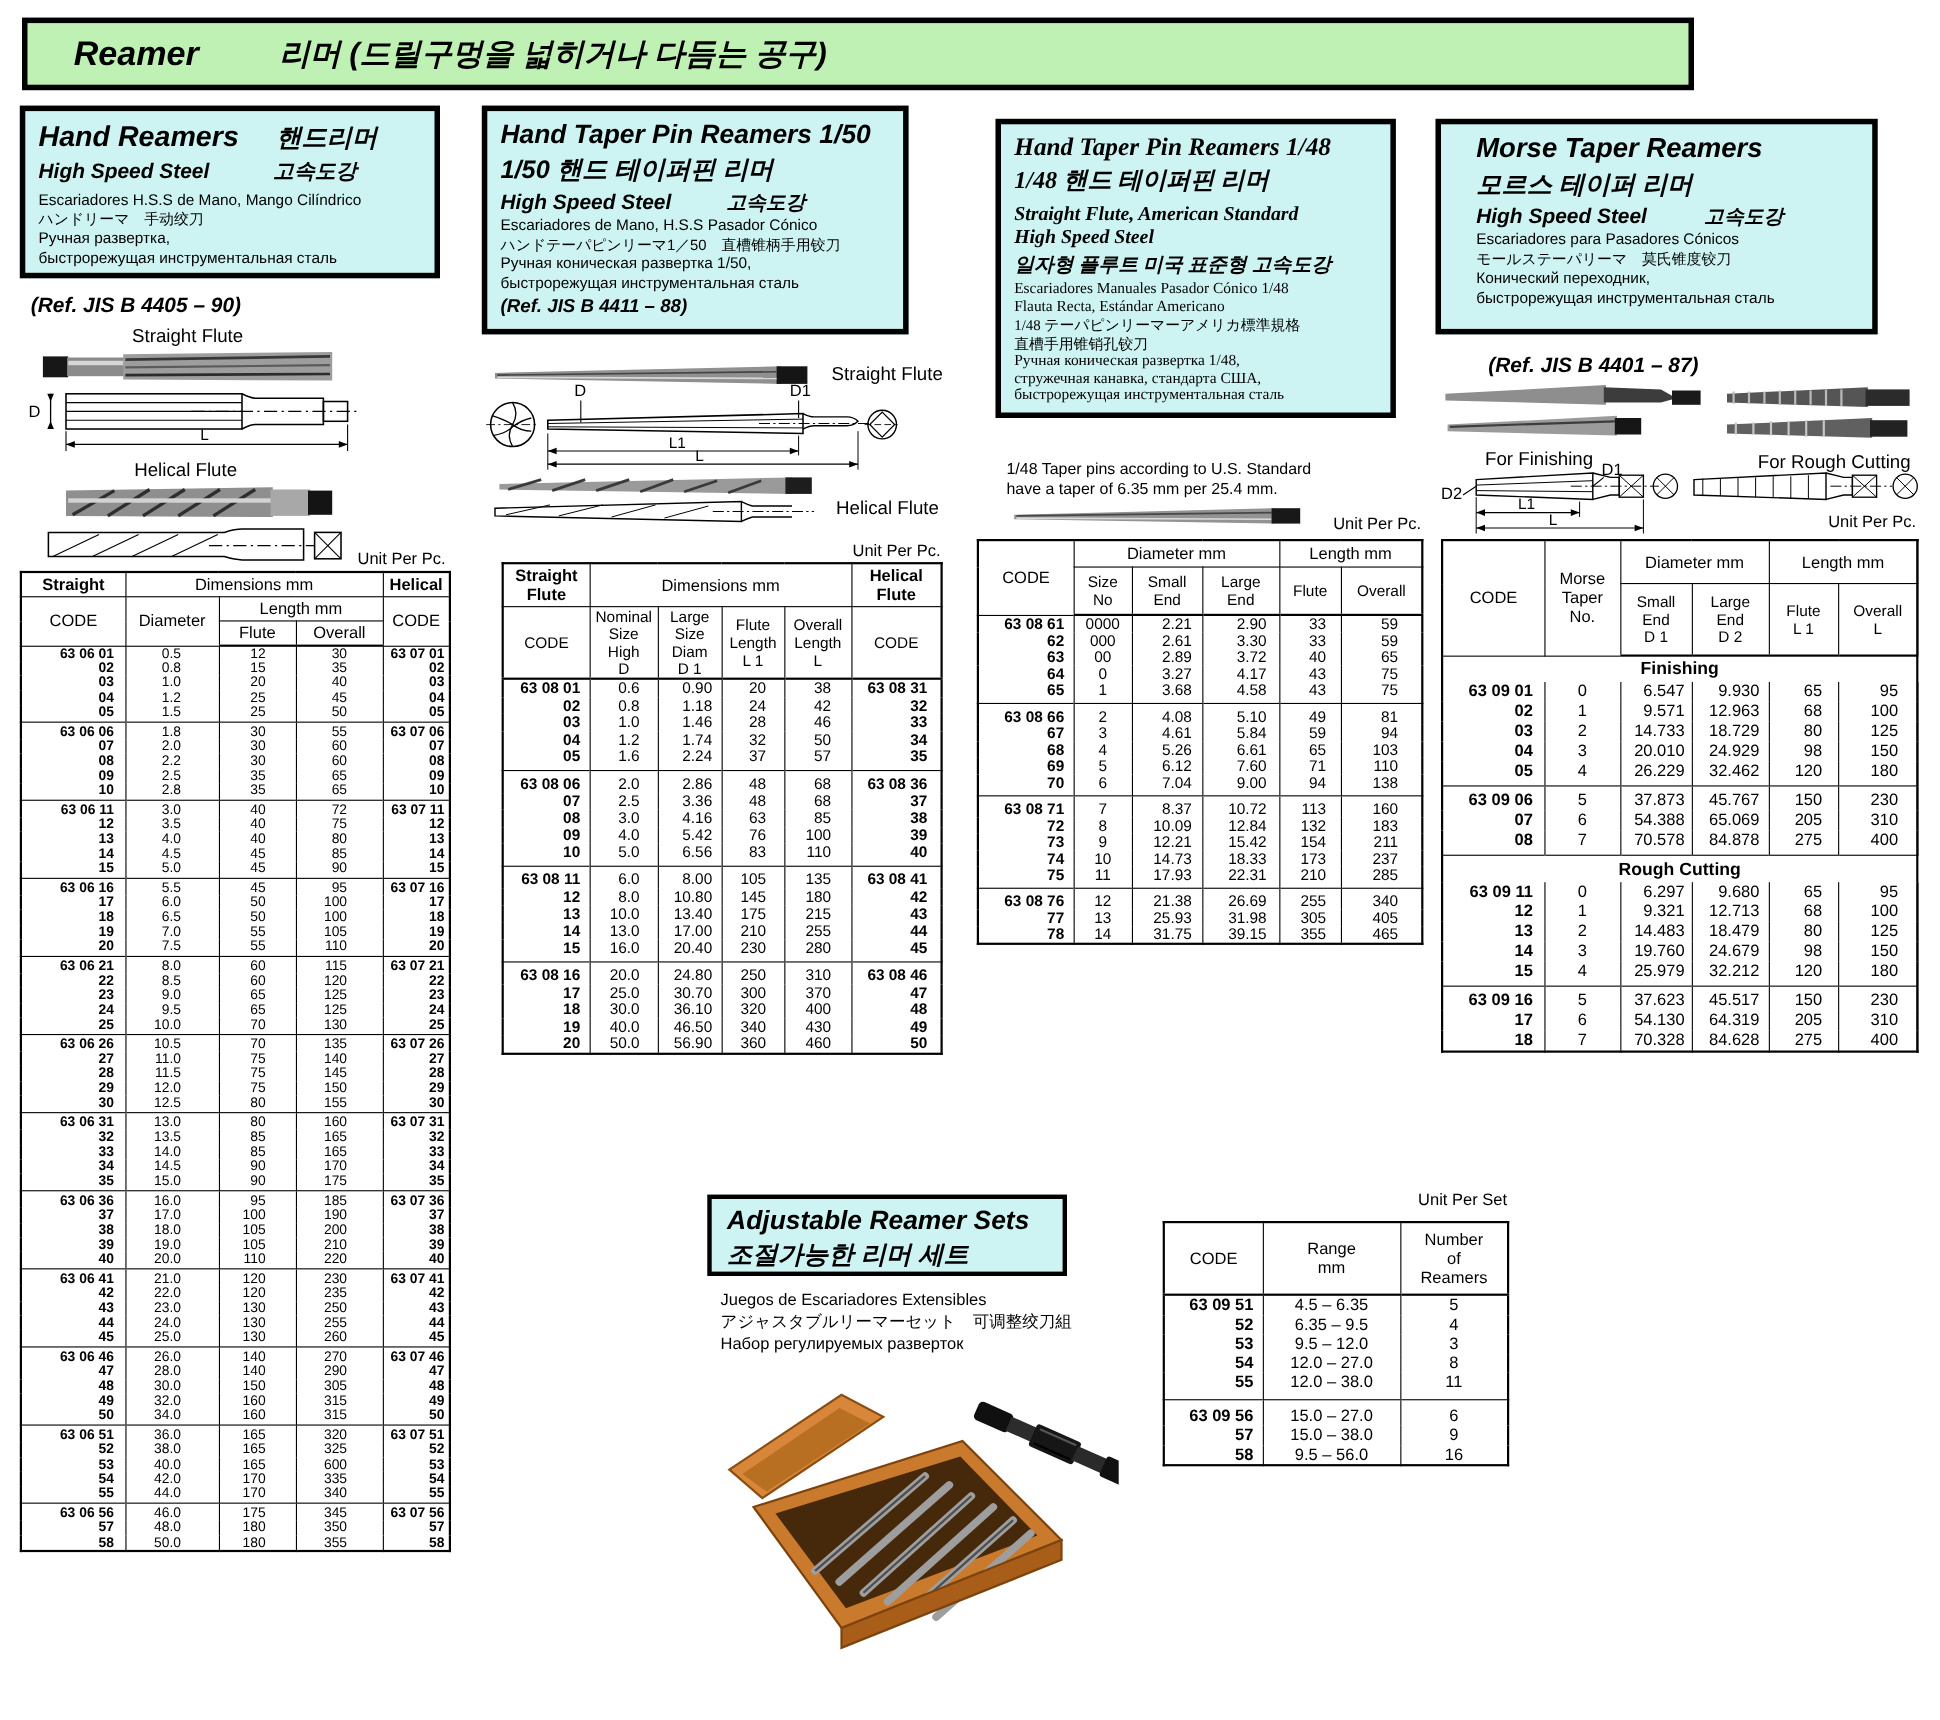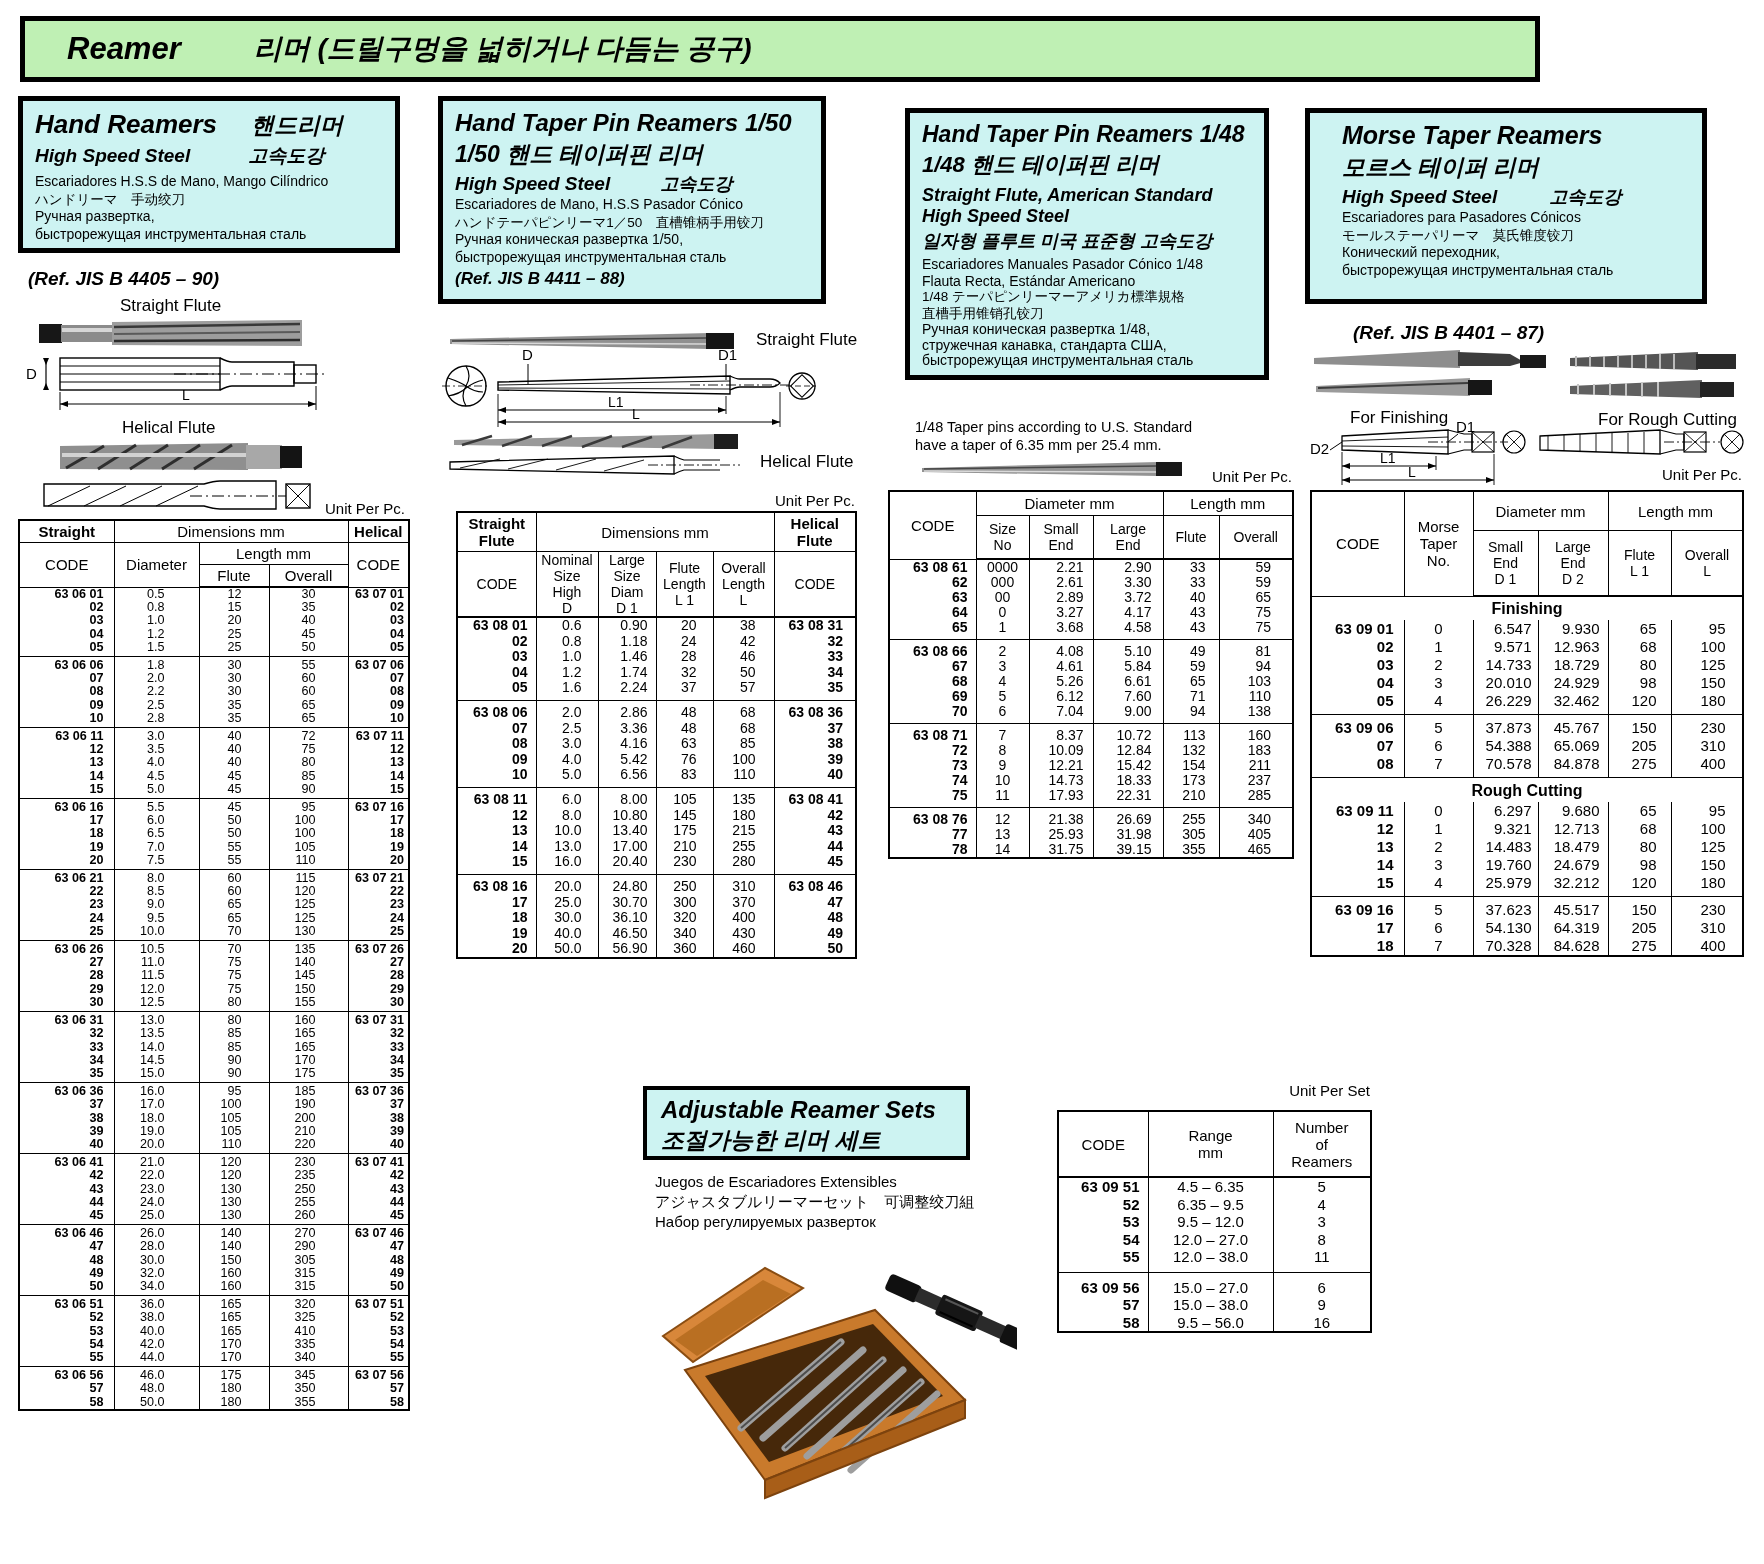--- a/index.html
+++ b/index.html
@@ -123,21 +123,21 @@
       <span class="t-en" style="font-size:19px;">High Speed Steel</span>
       <span class="t-ko" style="font-size:18px;margin-left:16px;">고속도강</span>
     </div>
   <div class="dline">Escariadores de Mano, H.S.S Pasador Cónico</div>
   <div class="dline jp">ハンドテーパピンリーマ1／50　直槽锥柄手用铰刀</div>
   <div class="dline">Ручная коническая развертка 1/50,</div>
   <div class="dline">быстрорежущая инструментальная сталь</div>
   <div class="refline" style="font-size:17px;margin-top:3px;">(Ref. JIS B 4411 – 88)</div>
 </div>
 
-<div class="abs hbox" style="left:905px;top:108px;width:364px;height:272px;">
+<div class="abs hbox" style="left:905px;top:108px;width:364px;height:272px;font-family:Liberation Serif, serif;">
   <div class="t-en" style="font-size:23px;">Hand Taper Pin Reamers 1/48</div>
   <div class="t-ko" style="font-size:22px;margin-top:2px;">1/48 핸드 테이퍼핀 리머</div>
   <div class="t-en" style="font-size:18px;margin-top:5px;">Straight Flute, American Standard</div>
   <div class="t-en" style="font-size:18px;">High Speed Steel</div>
   <div class="t-ko" style="font-size:18px;margin-top:2px;">일자형 플루트 미국 표준형 고속도강</div>
   <div class="dline" style="margin-top:3px;line-height:16.5px;">Escariadores Manuales Pasador Cónico 1/48</div>
   <div class="dline" style="line-height:16.5px;">Flauta Recta, Estándar Americano</div>
   <div class="dline jp" style="line-height:16.5px;">1/48 テーパピンリーマーアメリカ標準規格</div>
   <div class="dline jp" style="line-height:16.5px;">直槽手用锥销孔铰刀</div>
   <div class="dline" style="line-height:15.5px;">Ручная коническая развертка 1/48,</div>
@@ -611,21 +611,21 @@
           <td class="c0 code">52</td>
           <td class="c1">38.0</td>
           <td class="c2">165</td>
           <td class="c3">325</td>
           <td class="c4 code">52</td>
         </tr>
         <tr>
           <td class="c0 code">53</td>
           <td class="c1">40.0</td>
           <td class="c2">165</td>
-          <td class="c3">410</td>
+          <td class="c3">600</td>
           <td class="c4 code">53</td>
         </tr>
         <tr>
           <td class="c0 code">54</td>
           <td class="c1">42.0</td>
           <td class="c2">170</td>
           <td class="c3">335</td>
           <td class="c4 code">54</td>
         </tr>
         <tr class="ge">

